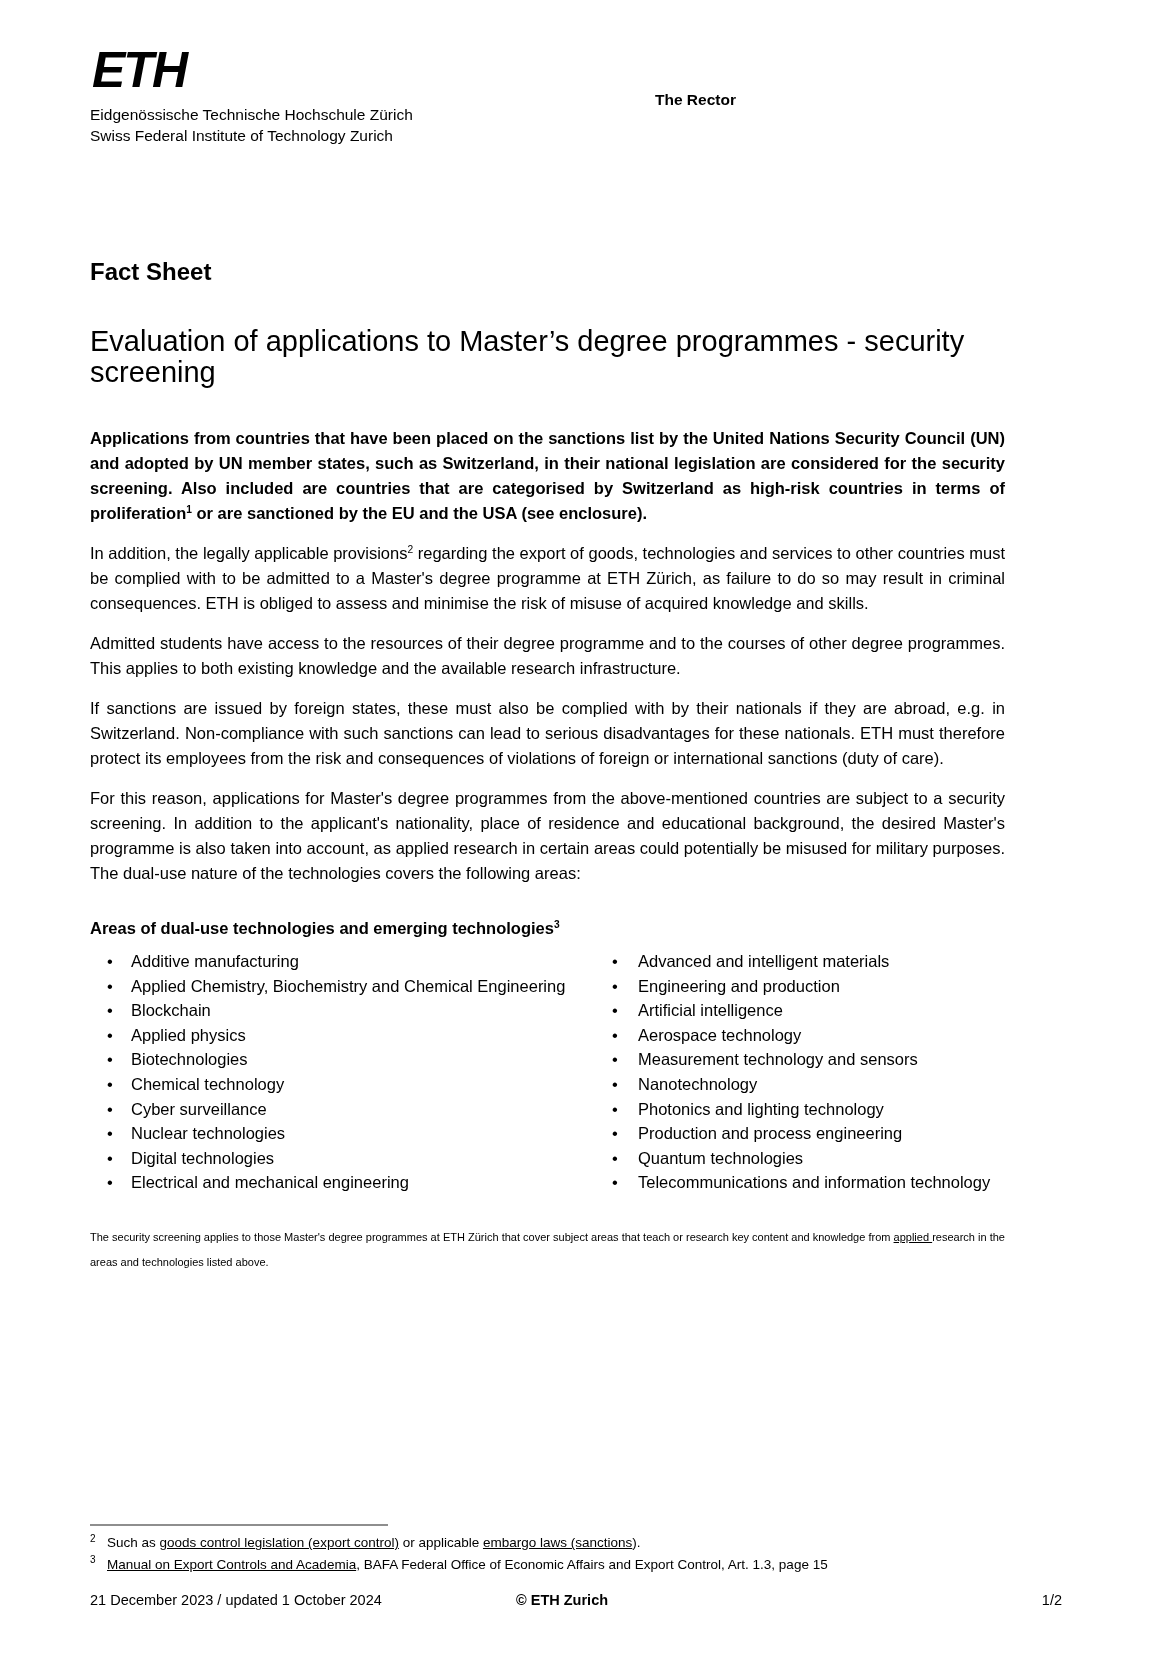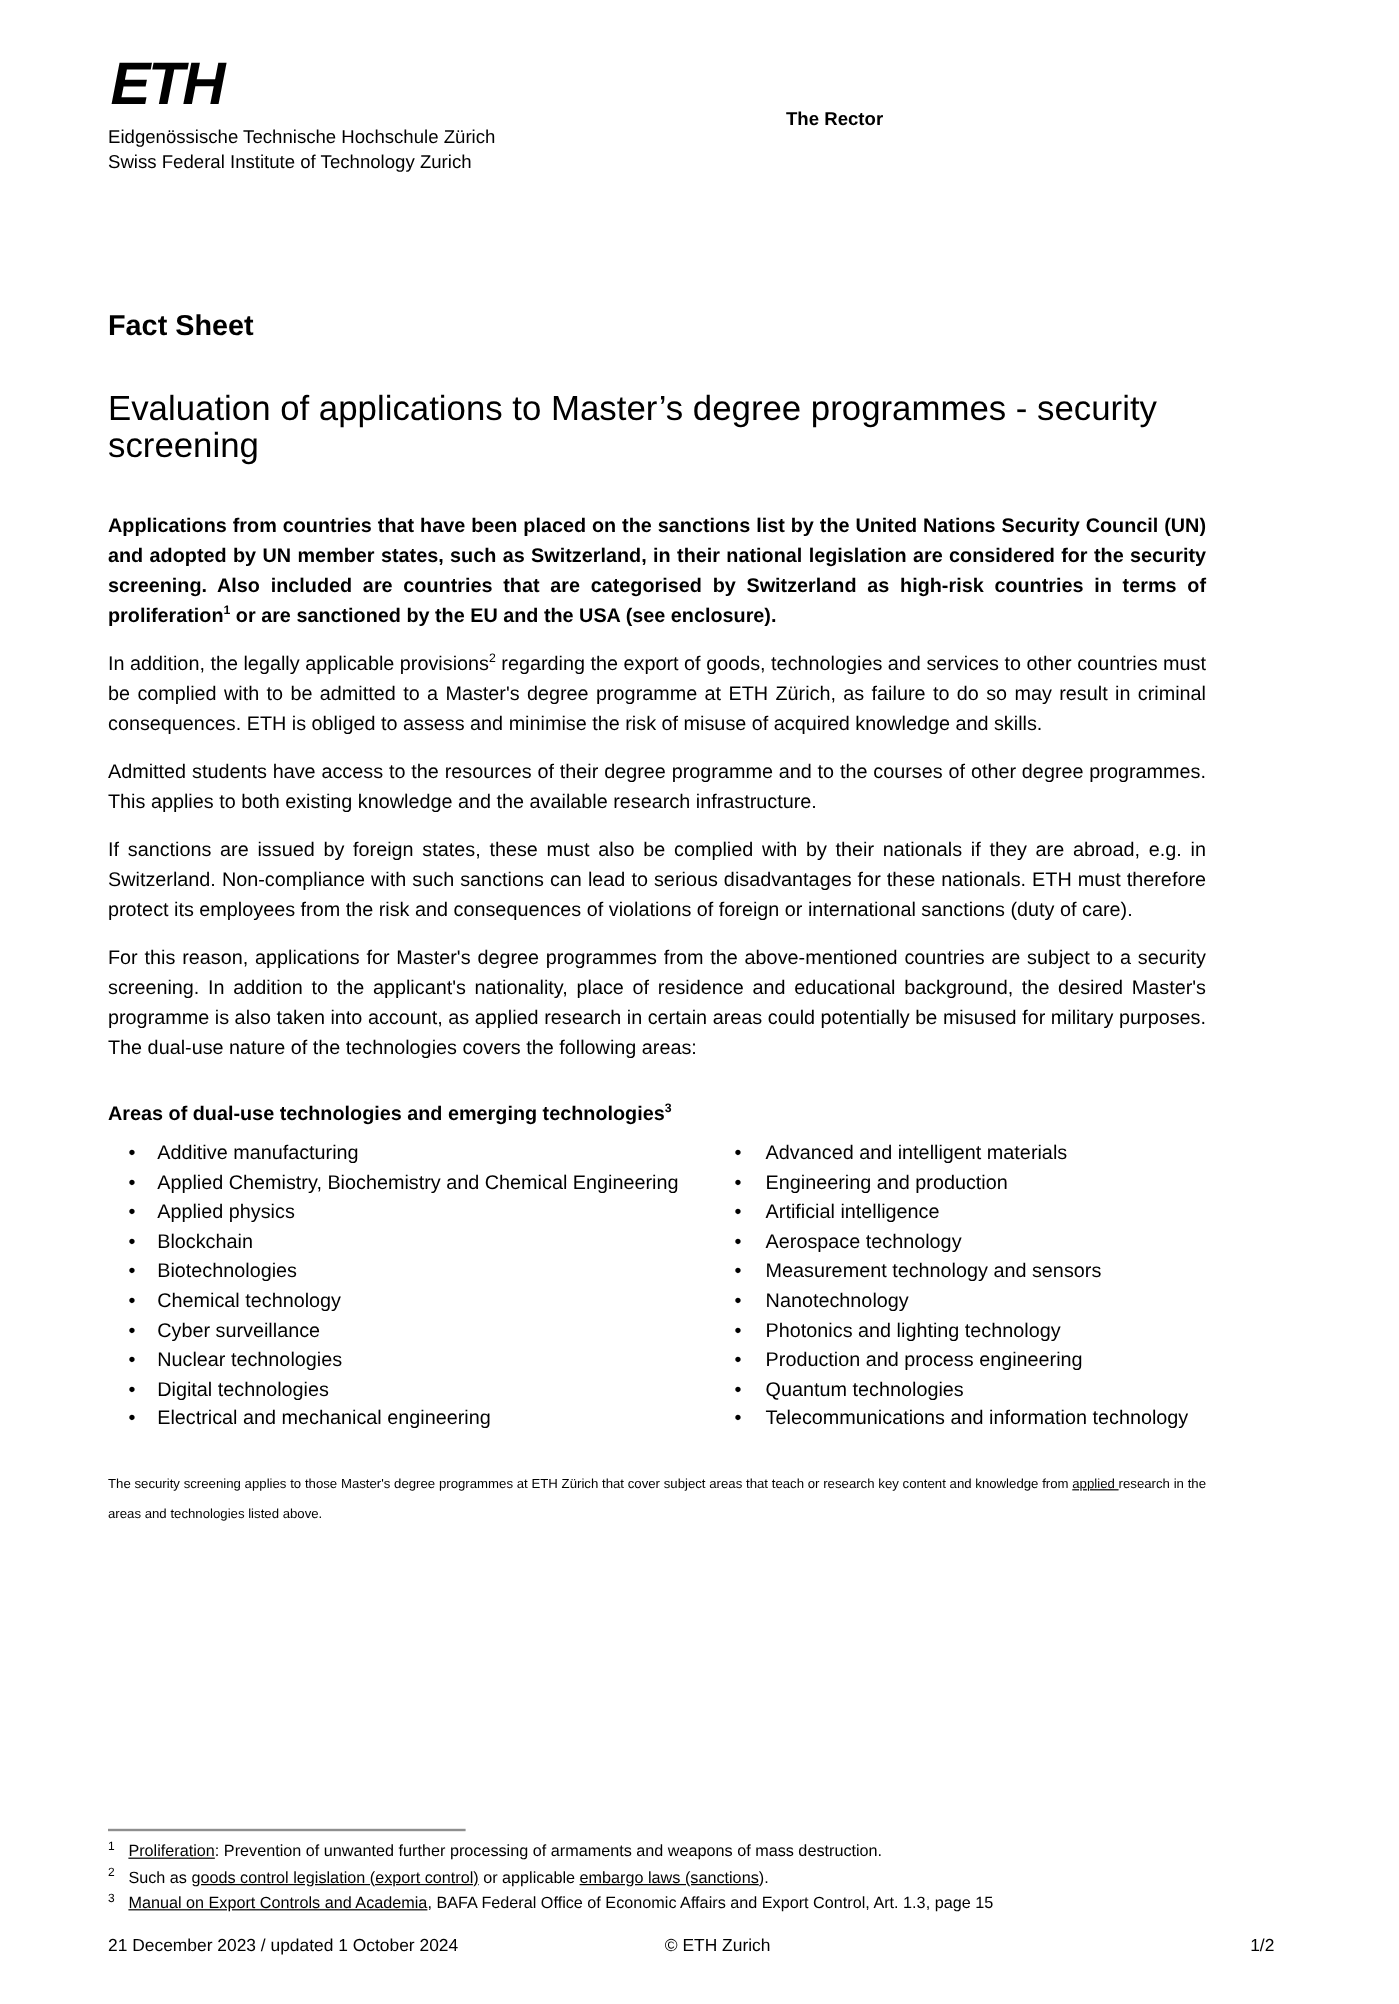--- a/index.html
+++ b/index.html
@@ -40,21 +40,21 @@
 
   .closing { margin-top:30px; font-size:11px; line-height:25px; text-align:justify; }
 
   
   .bottom { position:absolute; left:90px; top:1524px; width:972px; }
   .fn-divider { width:298px; border-top:2.5px solid #8e8e8e; }
   .footnotes { margin-top:6px; }
   .footnote { font-size:13.5px; line-height:21.5px; }
   .footnote .fn-num { display:inline-block; min-width:17px; vertical-align:super; font-size:10px; line-height:0; }
   .footer { position:relative; display:flex; margin-top:17px; font-size:14.5px; }
-  .footer-copy { position:absolute; left:464px; }
+  .footer-copy { position:absolute; left:426px;font-weight:bold; }
   .footer-page { margin-left:auto; }
 </style>
 </head>
 <body>
 
 <div class="page">
   <div class="content">
 
     <div class="logo-wrap">
       <svg width="130" height="52" viewBox="0 0 130 52">
@@ -79,22 +79,22 @@
         <p class="body-para"><span>For this reason, applications for Master's degree programmes from the above-mentioned countries are subject to a security screening. In addition to the applicant's nationality, place of residence and educational background, the desired Master's programme is also taken into account, as applied research in certain areas could potentially be misused for military purposes. The dual-use nature of the technologies covers the following areas:</span></p>
       </div>
 
     <h3 class="list-heading"><span>Areas of dual-use technologies and emerging technologies</span><sup>3</sup></h3>
 
     <div class="columns">
       <div class="col-left">
         <ul class="bullets">
             <li>Additive manufacturing</li>
             <li>Applied Chemistry, Biochemistry and Chemical Engineering</li>
+            <li>Blockchain</li>
             <li>Applied physics</li>
-            <li>Blockchain</li>
             <li>Biotechnologies</li>
             <li>Chemical technology</li>
             <li>Cyber surveillance</li>
             <li>Nuclear technologies</li>
             <li>Digital technologies</li>
             <li>Electrical and mechanical engineering</li>
           </ul>
       </div>
       <div class="col-right">
         <ul class="bullets">
@@ -111,21 +111,20 @@
           </ul>
       </div>
     </div>
 
     <p class="closing"><span>The security screening applies to those Master's degree programmes at ETH Zürich that cover subject areas that teach or research key content and knowledge from </span><span class="u">applied </span><span>research in the areas and technologies listed above.</span></p>
   </div>
 
   <div class="bottom">
     <div class="fn-divider"></div>
     <div class="footnotes">
-        <p class="footnote"><span class="fn-num">1</span><span class="u">Proliferation</span><span>: Prevention of unwanted further processing of armaments and weapons of mass destruction.</span></p>
         <p class="footnote"><span class="fn-num">2</span><span>Such as </span><span class="u">goods control legislation (export control)</span><span> or applicable </span><span class="u">embargo laws (sanctions</span><span>).</span></p>
         <p class="footnote"><span class="fn-num">3</span><span class="u">Manual on Export Controls and Academia</span><span>, BAFA Federal Office of Economic Affairs and Export Control, Art. 1.3, page 15</span></p>
       </div>
     <div class="footer">
       <span class="footer-date">21 December 2023 / updated 1 October 2024</span>
       <span class="footer-copy">© ETH Zurich</span>
       <span class="footer-page">1/2</span>
     </div>
   </div>
 </div>

